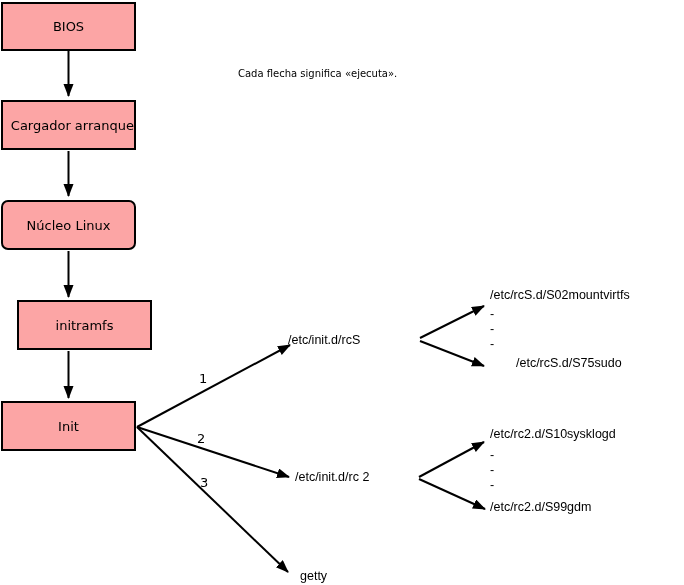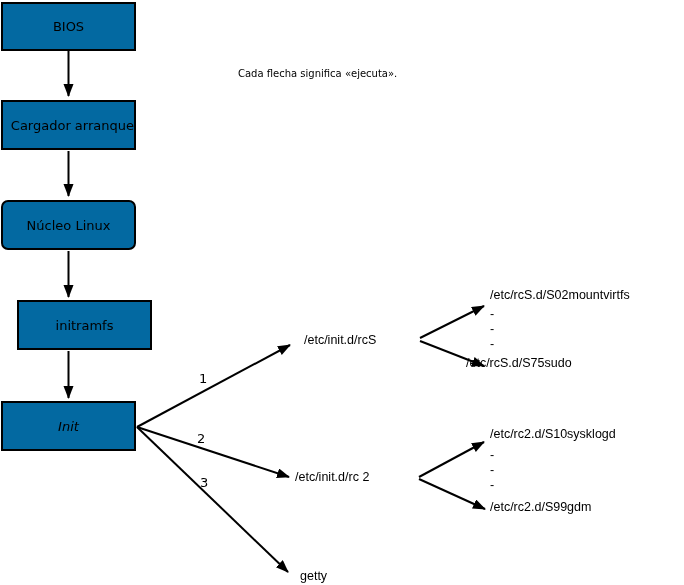--- a/index.html
+++ b/index.html
@@ -22,32 +22,32 @@
     stroke: #000000;
     stroke-width: 2;
   }
   .box {
     position: absolute;
     left: 1px;
     width: 135px;
     height: 50px;
     box-sizing: border-box;
     border: 2px solid #000000;
-    background: #0369a1;
+    background: #fca5a5;
     display: flex;
     align-items: center;
     justify-content: center;
     font-size: 13px;
     white-space: nowrap;
   }
   .box-bios      { top: 2px;  height: 49px; }
   .box-cargador  { top: 100px; justify-content: flex-end; }
   .box-nucleo    { top: 200px; border-radius: 7px; }
   .box-initramfs { top: 300px; margin-left: 16px; }
-  .box-init      { top: 401px; font-style: italic; }
+  .box-init      { top: 401px; }
   .mono {
     position: absolute;
     font-family: Liberation Sans, sans-serif;
     font-size: 12.5px;
     line-height: 15px;
     white-space: pre;
   }
   .num-label {
     position: absolute;
     font-size: 13px;
@@ -100,29 +100,29 @@
     <span>initramfs</span>
   </div>
   <div class="box box-init">
     <span>Init</span>
   </div>
 
   <div class="num-label" style="left:199px; top:371px;">1</div>
   <div class="num-label" style="left:197px; top:431px;">2</div>
   <div class="num-label" style="left:200px; top:475px;">3</div>
 
-  <div class="mono" style="left:304px; top:333px;">/etc/init.d/rcS</div>
+  <div class="mono" style="left:288px; top:333px;">/etc/init.d/rcS</div>
   <div class="mono" style="left:295px; top:470px;">/etc/init.d/rc 2</div>
   <div class="mono" style="left:300px; top:569px;">getty</div>
 
   <div class="mono" style="left:490px; top:288px;">/etc/rcS.d/S02mountvirtfs</div>
   <div class="mono" style="left:490px; top:307px;">-</div>
   <div class="mono" style="left:490px; top:322px;">-</div>
   <div class="mono" style="left:490px; top:337px;">-</div>
-  <div class="mono" style="left:466px; top:356px;text-align:right;">/etc/rcS.d/S75sudo</div>
+  <div class="mono" style="left:516px; top:356px;text-align:right;">/etc/rcS.d/S75sudo</div>
 
   <div class="mono" style="left:490px; top:427px;text-align:center;">/etc/rc2.d/S10sysklogd</div>
   <div class="mono" style="left:490px; top:448px;">-</div>
   <div class="mono" style="left:490px; top:463px;">-</div>
   <div class="mono" style="left:490px; top:478px;">-</div>
   <div class="mono" style="left:490px; top:500px;">/etc/rc2.d/S99gdm</div>
 
 </div>
 
 </body></html>

